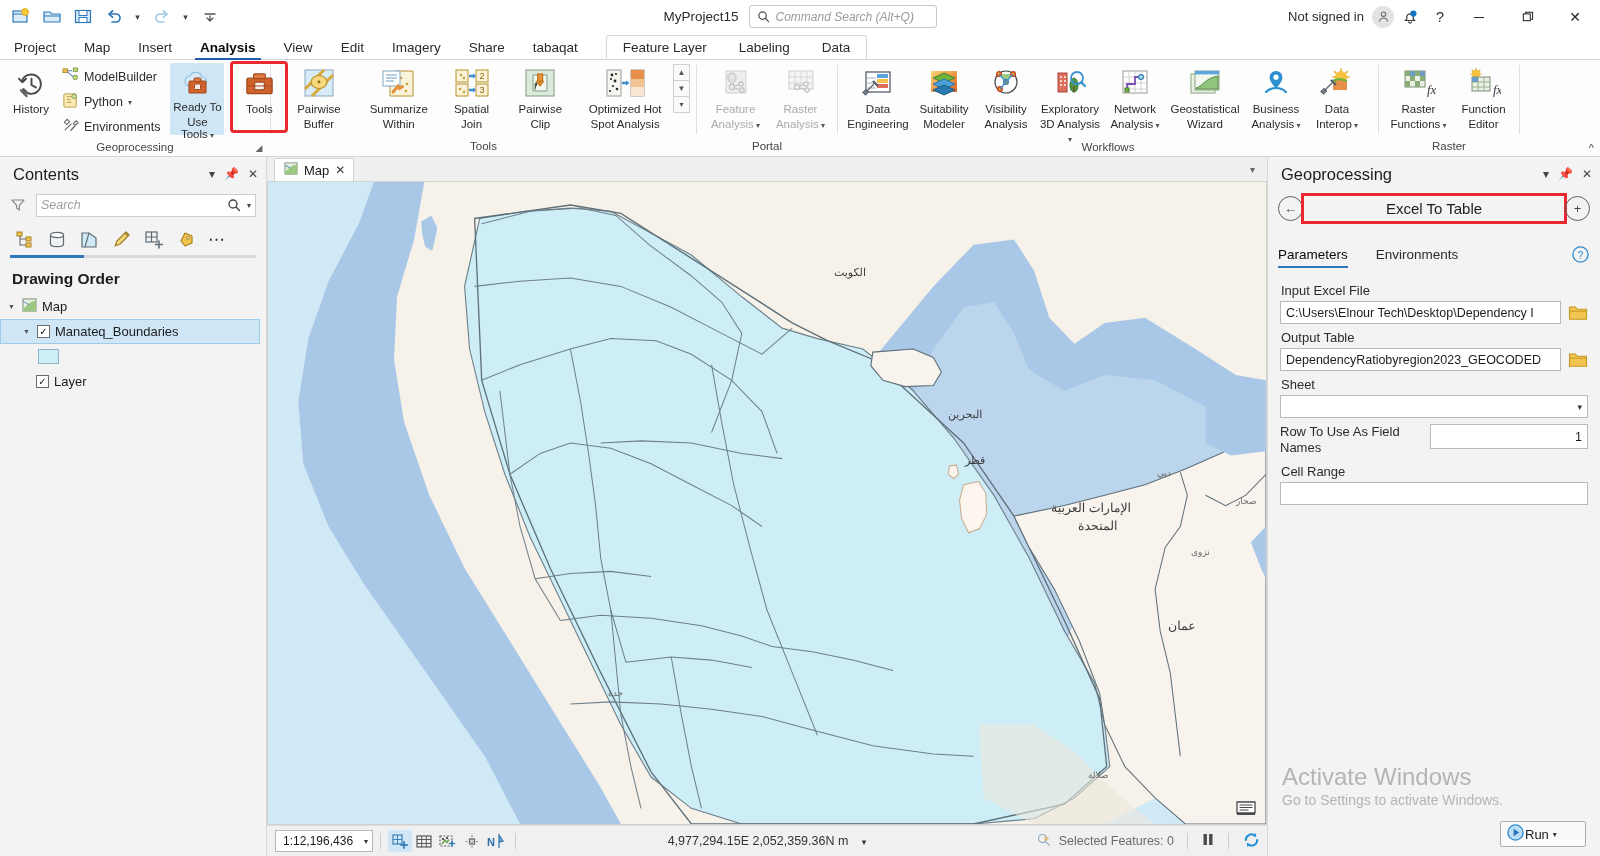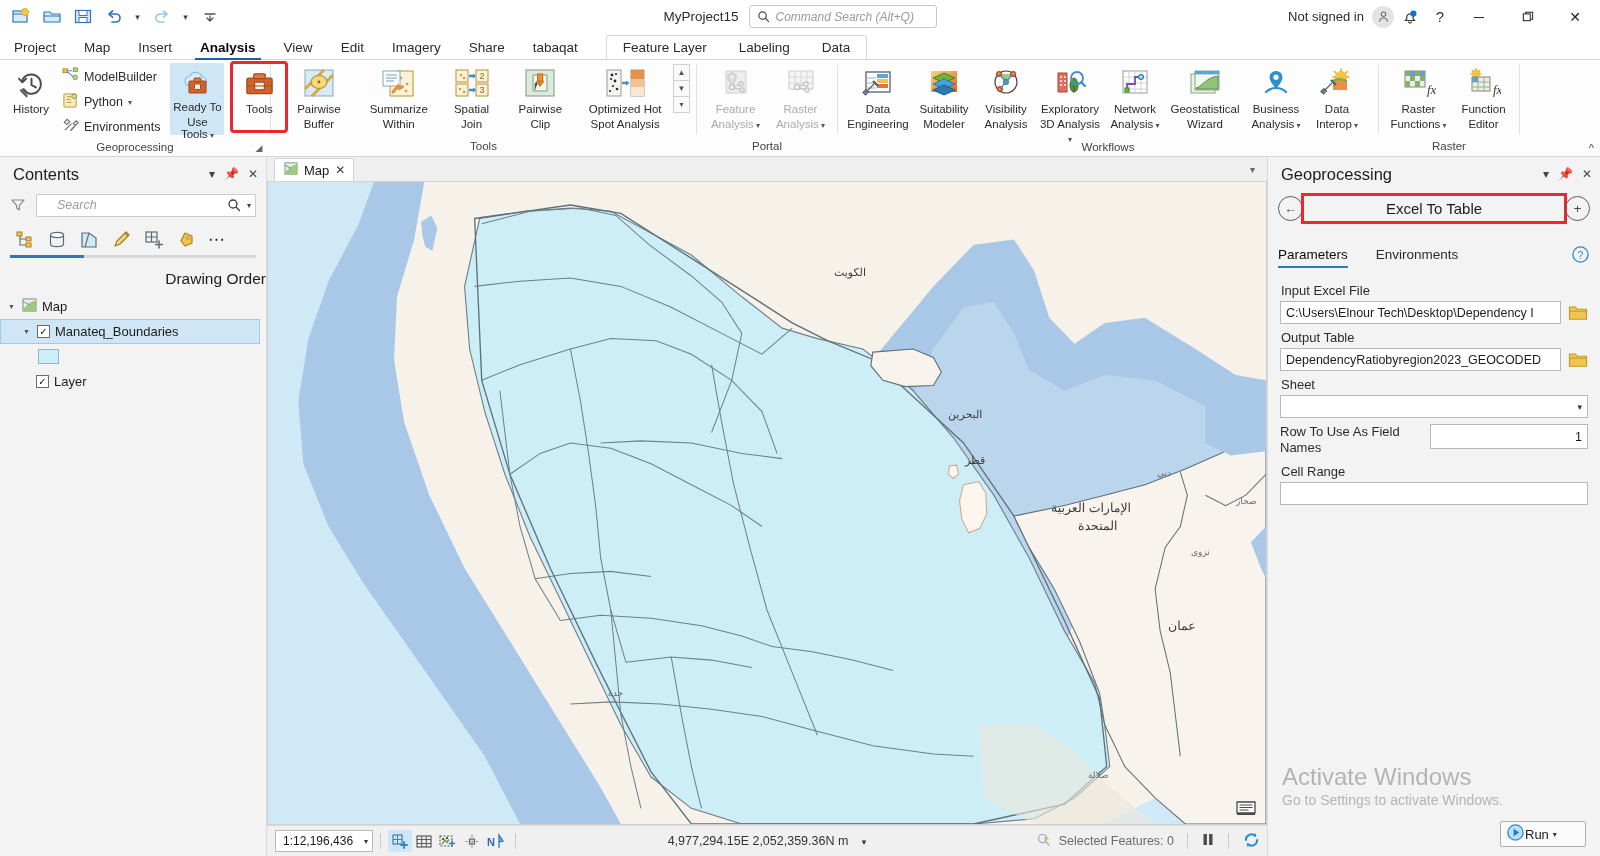--- a/index.html
+++ b/index.html
@@ -64,29 +64,29 @@
   .main{ flex:1; display:flex; background:#f0f0f0; min-height:0; }
 
   
   .contents{ width:267px; background:#f3f3f3; display:flex; flex-direction:column; border-right:1px solid #d9d9d9;}
   .pane-head{ height:34px; display:flex; align-items:center; padding:0 8px 0 13px; }
   .pane-title{ font-size:16.5px; color:#1c1c1c; }
   .pane-head-btns{ margin-left:auto; display:flex; align-items:center; gap:9px; color:#444; }
   .pane-head-btns span{ font-size:12px; cursor:default;}
   .srchrow{ display:flex; align-items:center; gap:6px; padding:0 10px 0 6px; height:28px;}
   .funnel{ width:24px; display:flex; justify-content:center; color:#8c8c8c; }
-  .srchbox{ flex:1; height:23px; background:#fff; border:1px solid #cdcdcd; display:flex; align-items:center; padding:0 4px 0 20px;}
+  .srchbox{ flex:1; height:23px; background:#fff; border:1px solid #cdcdcd; display:flex; align-items:center; padding:0 4px 0 4px;}
   .srchbox .ph{ flex:1; font-size:12.5px; color:#9d9d9d; font-style:italic;}
   .srchbox .ic{ color:#3d3d3d; display:flex; align-items:center;}
   .toolrow{ display:flex; align-items:center; gap:2px; padding:6px 8px 0 10px;}
   .tbtn{ width:30px; height:28px; display:flex; align-items:center; justify-content:center; border-radius:2px;}
   .tbtn.more{ font-size:17px; color:#222; letter-spacing:1px; }
   .tabunder{ margin:2px 10px 0 10px; height:3px; background:#d8d8d8; position:relative;}
   .tabunder i{ position:absolute; left:0; top:0; width:30%; height:3px; background:#2e77bb;}
-  .drawtitle{ font-size:15.5px; font-weight:normal; color:#1c1c1c; padding:12px 0 6px 12px;text-align:right;}
+  .drawtitle{ font-size:15.5px; font-weight:bold; color:#1c1c1c; padding:12px 0 6px 12px;}
   .treerow{ display:flex; align-items:center; gap:5px; height:25px; padding-left:8px; font-size:13px; color:#1c1c1c;}
   .treerow.indent1{ padding-left:22px; }
   .treerow.indent2{ padding-left:38px; }
   .treerow.selected{ background:#cfe6f7; border:1px solid #9fcbe9; margin-right:6px; }
   .tri{ width:9px; color:#555; font-size:7px; display:flex; align-items:center;}
   .chk{ width:13px; height:13px; border:1px solid #6b6b6b; background:#fff; display:flex; align-items:center;
       justify-content:center; font-size:10px; color:#111; line-height:1;}
   .swatch{ width:21px; height:15px; background:#cdeef7; border:1px solid #8fb8c6;}
 
   

